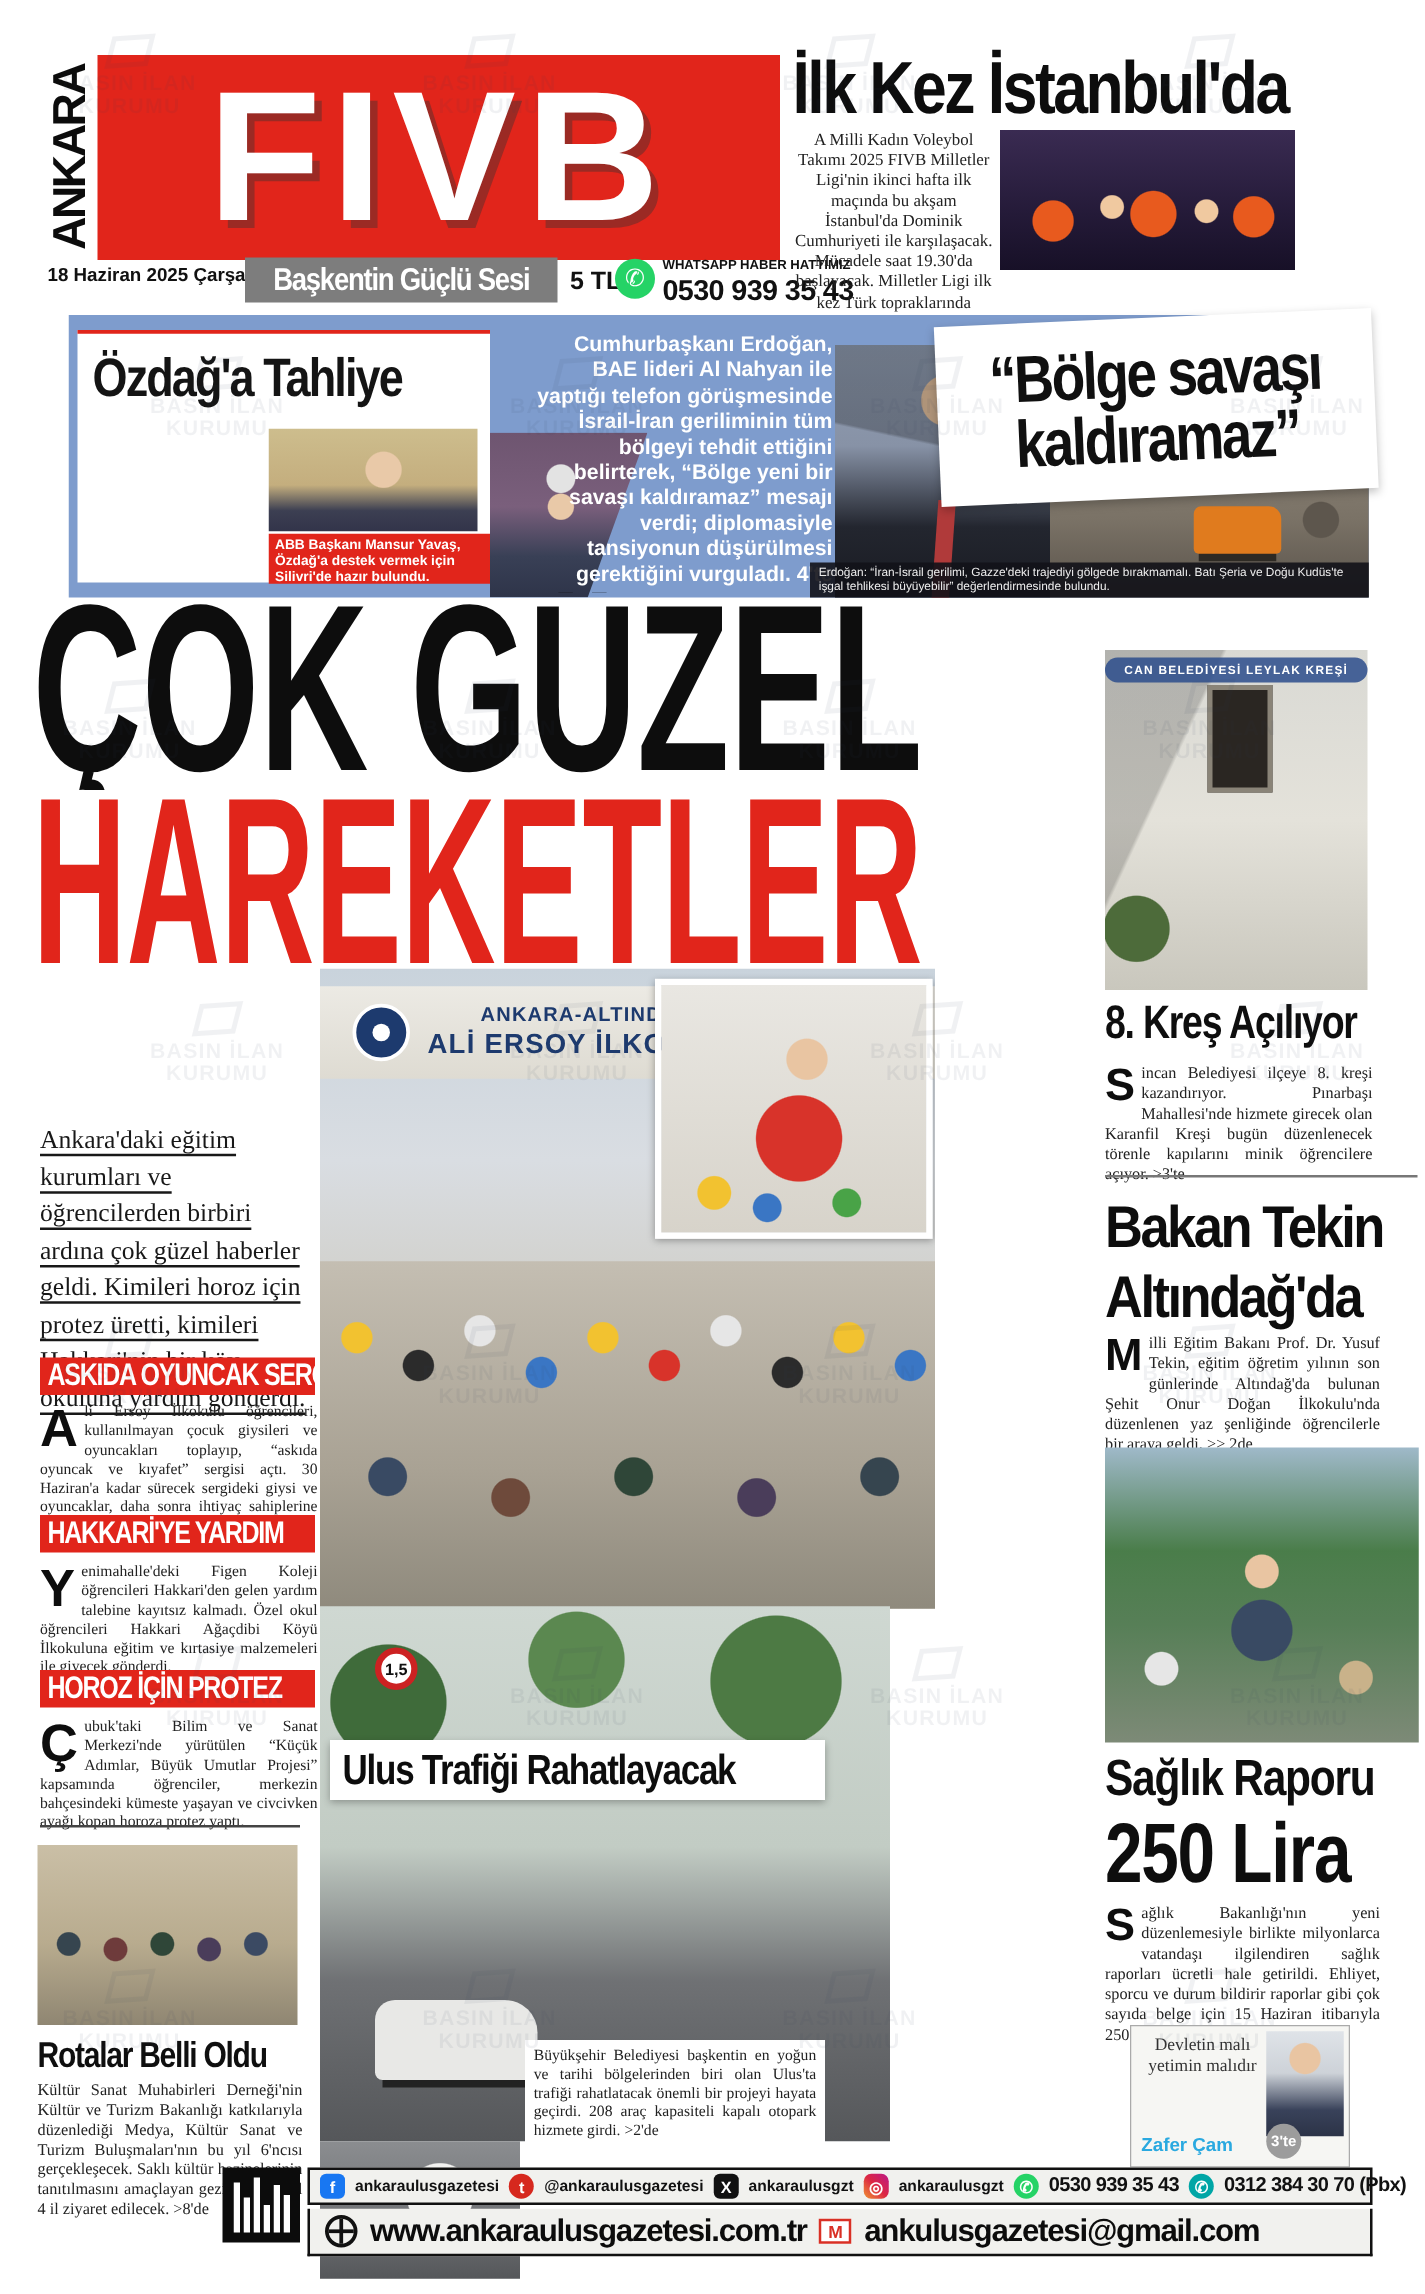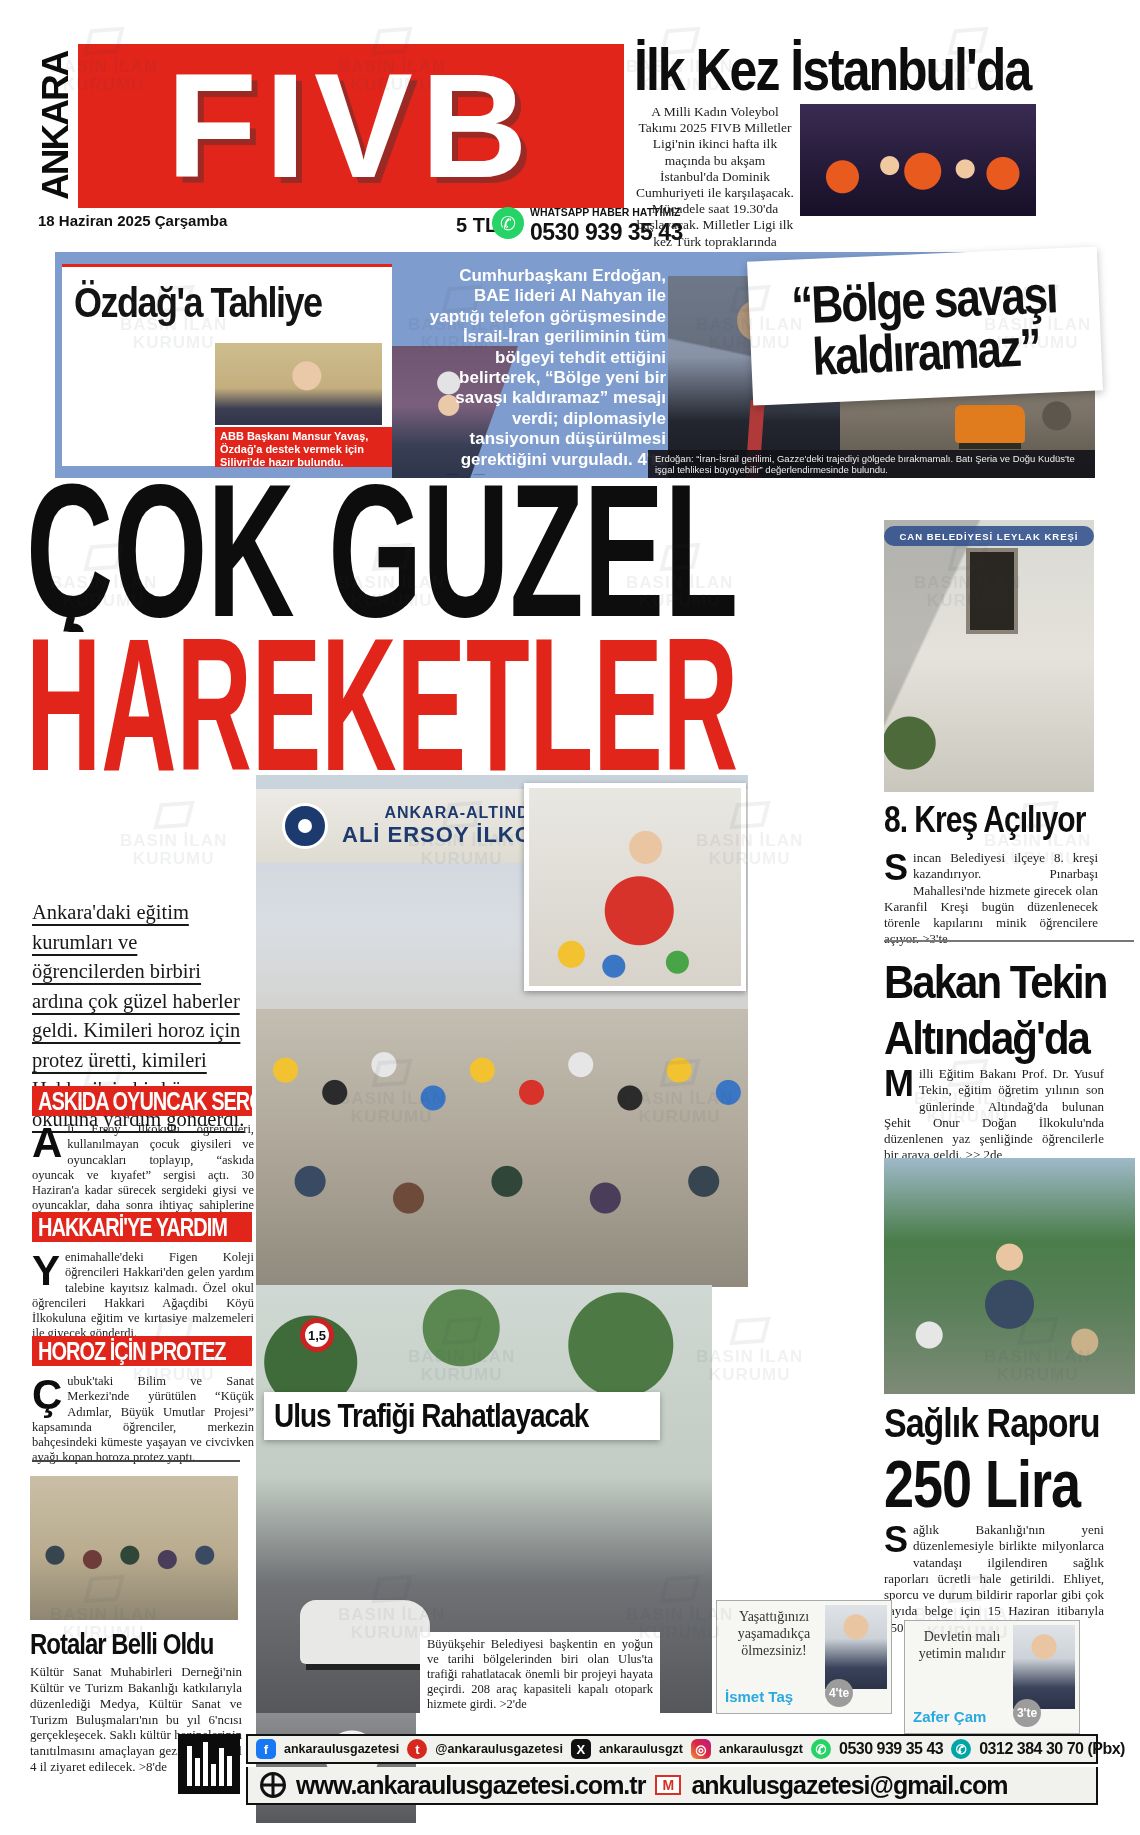--- a/index.html
+++ b/index.html
@@ -281,20 +281,23 @@
 </head>
 <body>
 
 <div id="page">
 
   <div class="abs" id="ankara-vertical">ANKARA</div>
   <div class="abs" id="masthead-red">
     <span id="masthead-title">FIVB</span>
   </div>
   <div class="abs" id="dateline">18 Haziran 2025 Çarşamba</div>
+  <div class="abs" id="slogan-box">
+    <span>Başkentin Güçlü Sesi</span>
+  </div>
   <div class="abs" id="price">5 TL</div>
   <div class="abs" id="wa-circle">✆</div>
   <div class="abs" id="wa-label">WHATSAPP HABER HATTIMIZ</div>
   <div class="abs" id="wa-number">0530 939 35 43</div>
 
   <div class="abs" id="topstory-headline">İlk Kez İstanbul'da</div>
   <div class="abs" id="topstory-body">A Milli Kadın Voleybol Takımı 2025 FIVB Milletler Ligi'nin ikinci hafta ilk maçında bu akşam İstanbul'da Dominik Cumhuriyeti ile karşılaşacak. Mücadele saat 19.30'da başlayacak. Milletler Ligi ilk kez Türk topraklarında oynanacak. &gt;7'de</div>
   <div class="photo" id="volleyball-photo"></div>
 
   <div class="abs" id="blue-band"></div>
@@ -386,26 +389,20 @@
 
   <div class="photo" id="ulus-photo"></div>
   <div class="abs" id="ulus-sign">1,5</div>
   <div class="abs" id="ulus-headline-box">
     <span>Ulus Trafiği Rahatlayacak</span>
   </div>
   <div class="abs" id="ulus-car"></div>
   <div class="abs" id="ulus-bodybox">Büyükşehir Belediyesi başkentin en yoğun ve tarihi bölgelerinden biri olan Ulus'ta trafiği rahatlatacak önemli bir projeyi hayata geçirdi. 208 araç kapasiteli kapalı otopark hizmete girdi. &gt;2'de</div>
   <div class="photo" id="below-photo"></div>
 
-  <div class="quote-card" id="quote-card-1">
-    <div class="quote-text">Yaşattığınızı yaşamadıkça ölmezsiniz!</div>
-    <div class="quote-photo"></div>
-    <div class="quote-name">İsmet Taş</div>
-    <div class="quote-badge">4'te</div>
-  </div>
   <div class="quote-card" id="quote-card-2">
     <div class="quote-text">Devletin malı yetimin malıdır</div>
     <div class="quote-photo"></div>
     <div class="quote-name">Zafer Çam</div>
     <div class="quote-badge">3'te</div>
   </div>
 
   <div class="abs" id="bik-logo">
     <i style="height:40px"></i>
       <i style="height:28px"></i>

